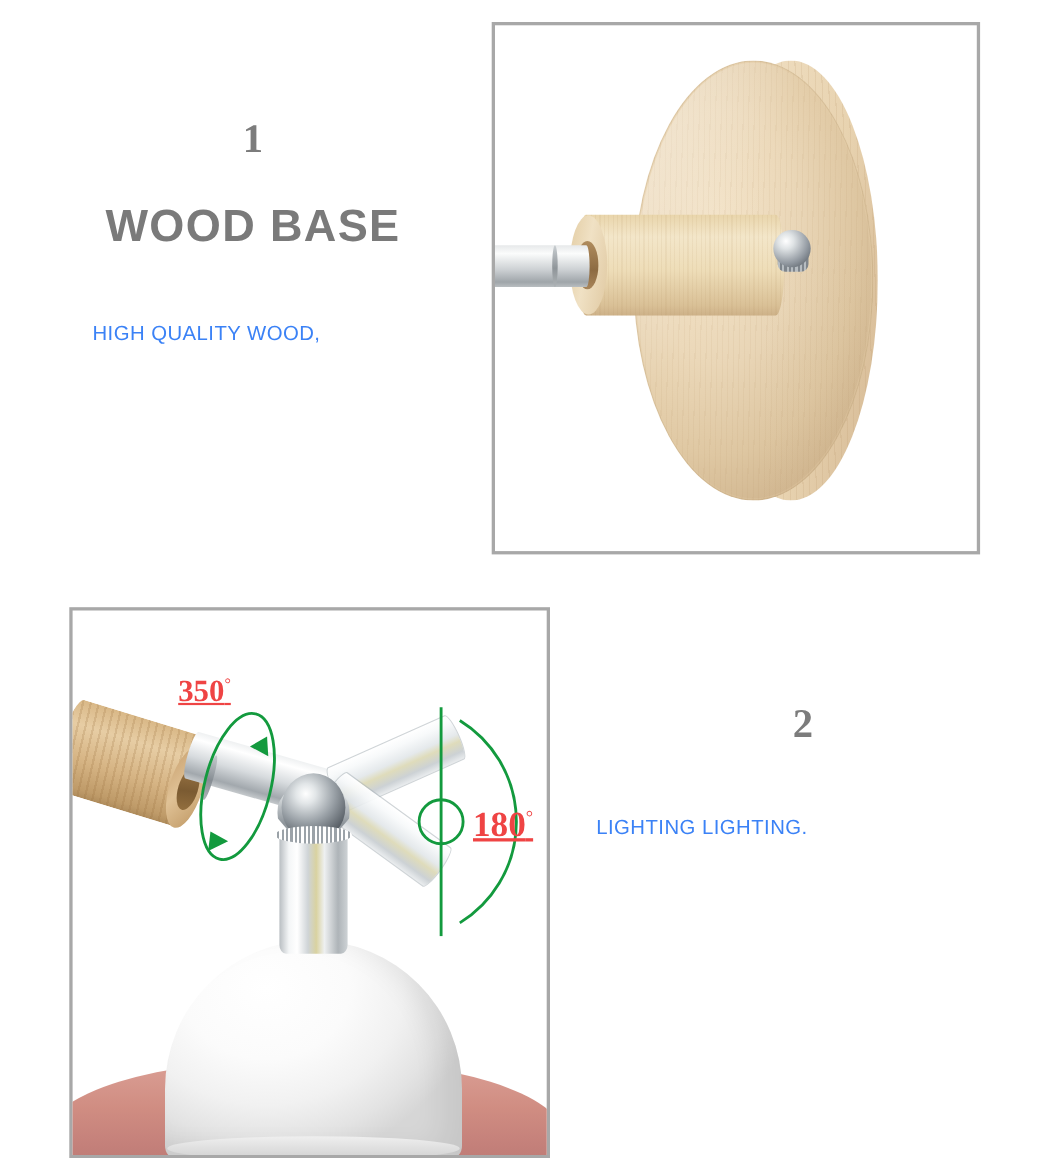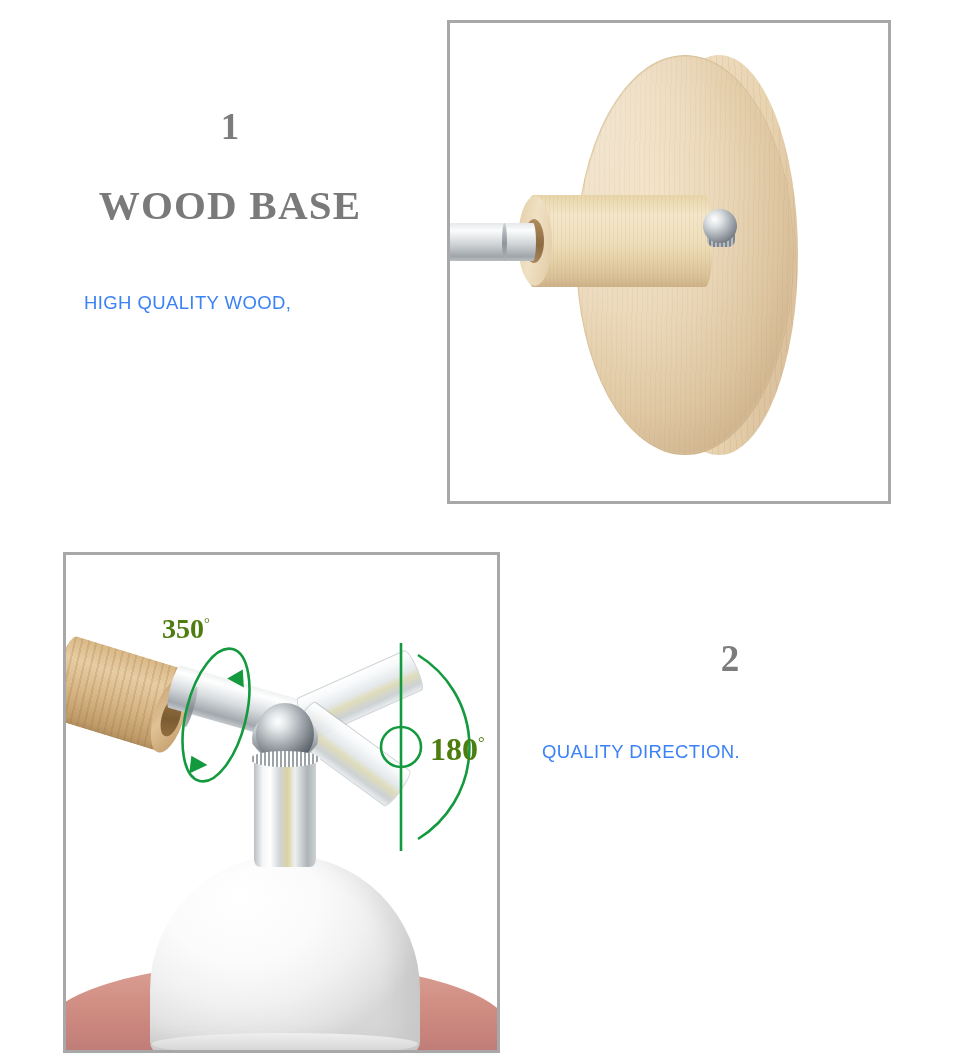--- a/index.html
+++ b/index.html
@@ -26,21 +26,21 @@
     font-family: "Liberation Serif", serif;
     font-weight: bold;
     font-size: 37px;
     color: #7c7c7c;
     text-align: center;
     line-height: 1;
     letter-spacing: 0px;
   }
 
   .feature-title {
-    font-family: Liberation Serif, serif;
+    font-family: Liberation Sans, sans-serif;
     font-weight: bold;
     font-size: 41px;
     color: #7a7a7a;
     text-align: center;
     line-height: 1.1;
     letter-spacing: 1.2px;
     white-space: nowrap;
   }
 
   .feature-desc {
@@ -303,24 +303,25 @@
     z-index: 6;
   }
 
   
   .annot-svg { position: absolute; inset: 0; z-index: 20; pointer-events: none; }
 
   .annot-label {
     position: absolute;
     font-family: "Liberation Serif", serif;
     font-weight: bold;
-    color: #4d7c0f;
+    color: #ef4444;
     z-index: 21;
     white-space: nowrap;
     line-height: 1;
+    text-decoration: underline;
   }
   .annot-label .deg {
     font-size: 0.52em;
     vertical-align: super;
     font-weight: normal;
   }
   #label-350 { left: 96px; top: 60px;  font-size: 28px; }
   #label-180 { left: 364px; top: 178px; font-size: 32px; }
 
 </style>
@@ -402,17 +403,17 @@
       <div class="annot-label" id="label-180">
         <span>180</span><span class="deg">°</span>
       </div>
 
     </div>
   </div>
 
   <div class="text-block" id="block-2">
     <div class="feature-number">2</div>
     <div class="feature-desc">
-      <div>QUALITY DIRECTION.</div>
+      <div>LIGHTING LIGHTING.</div>
     </div>
   </div>
 
 </div>
 
 </body></html>

